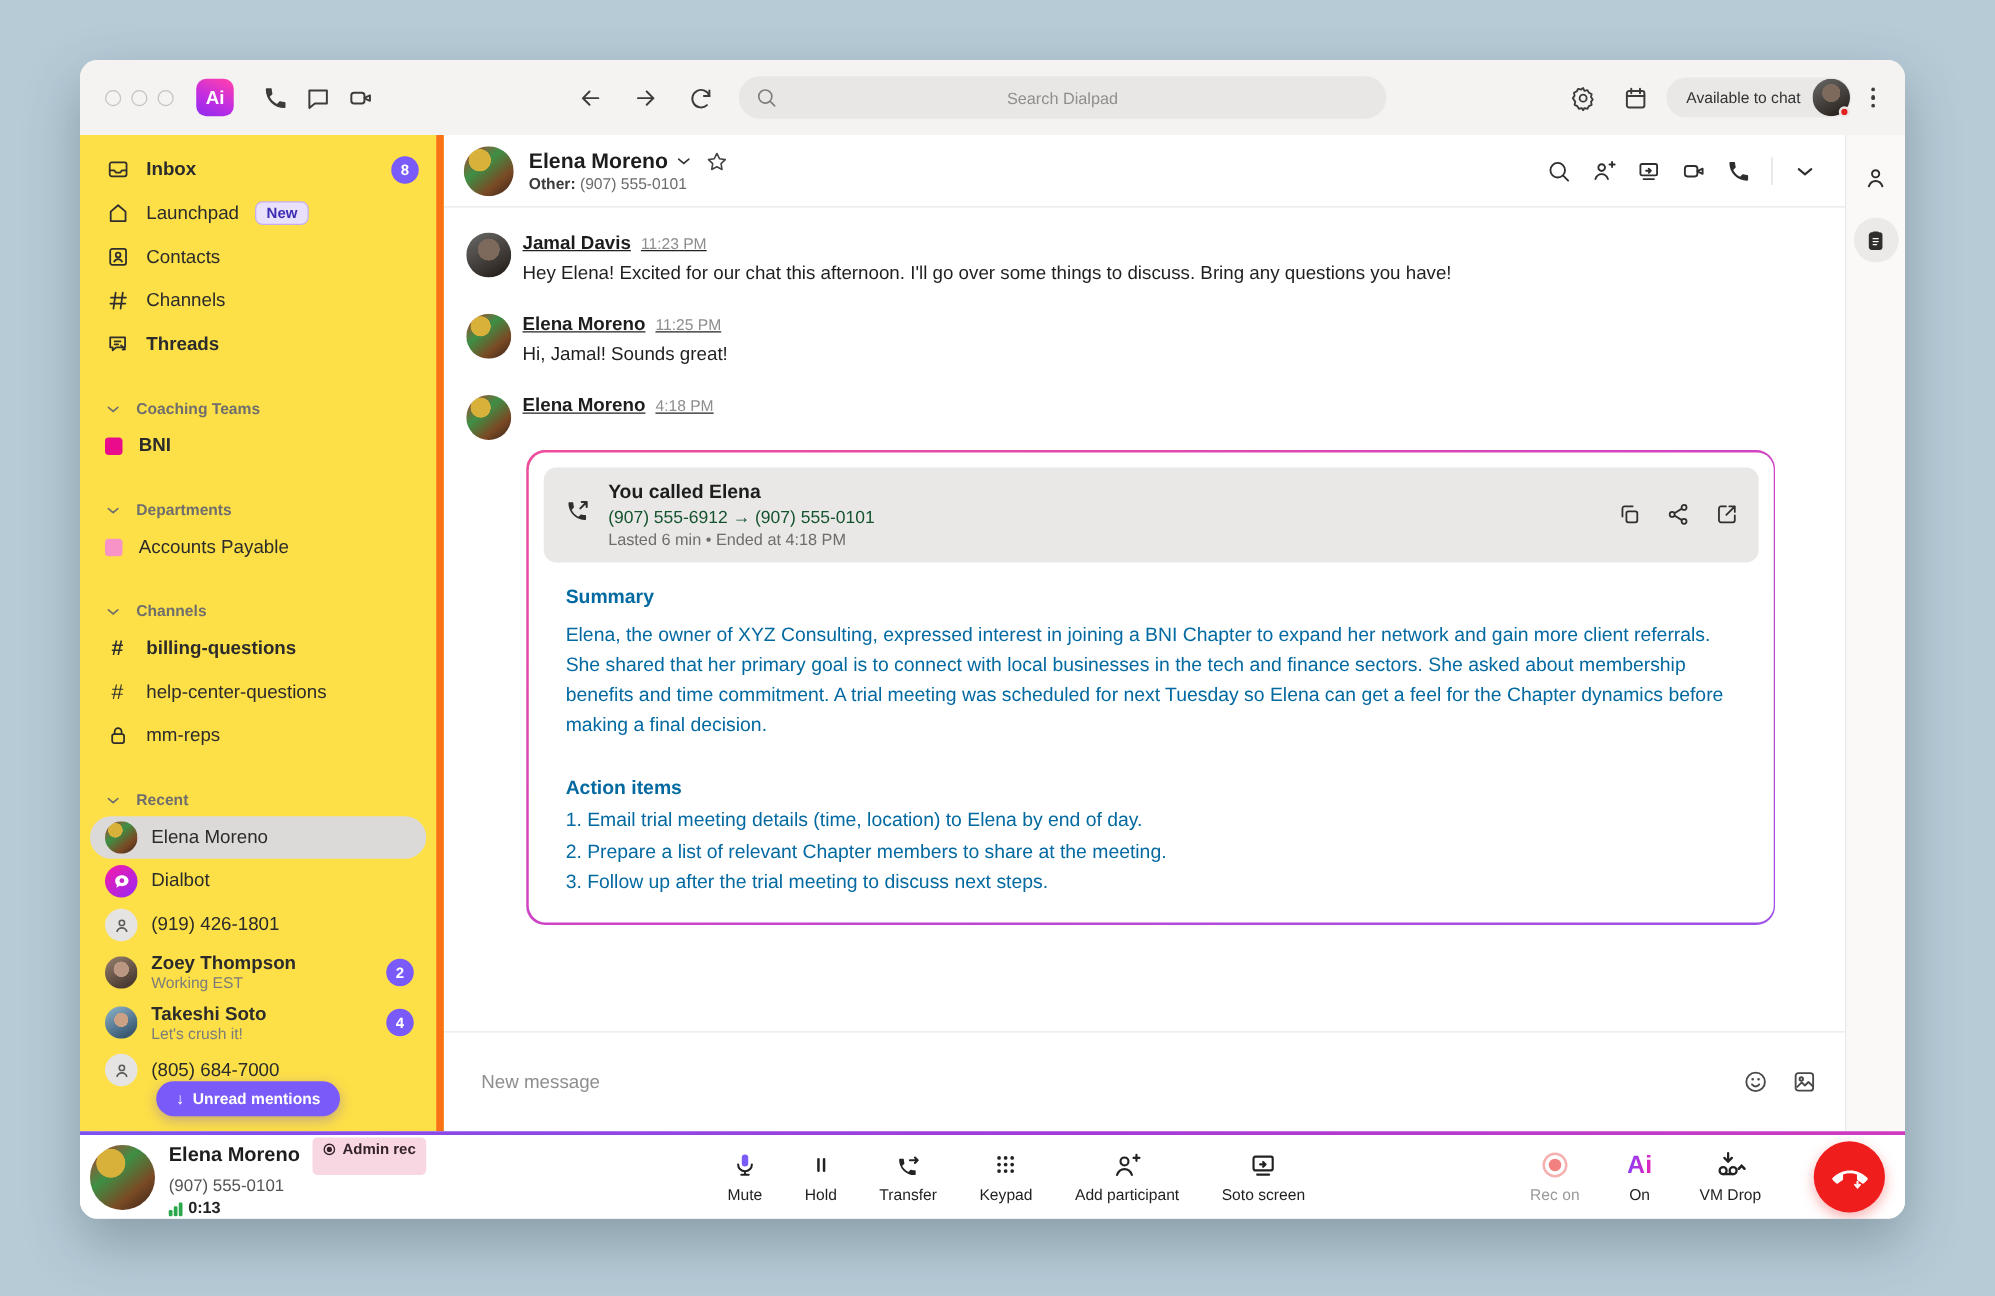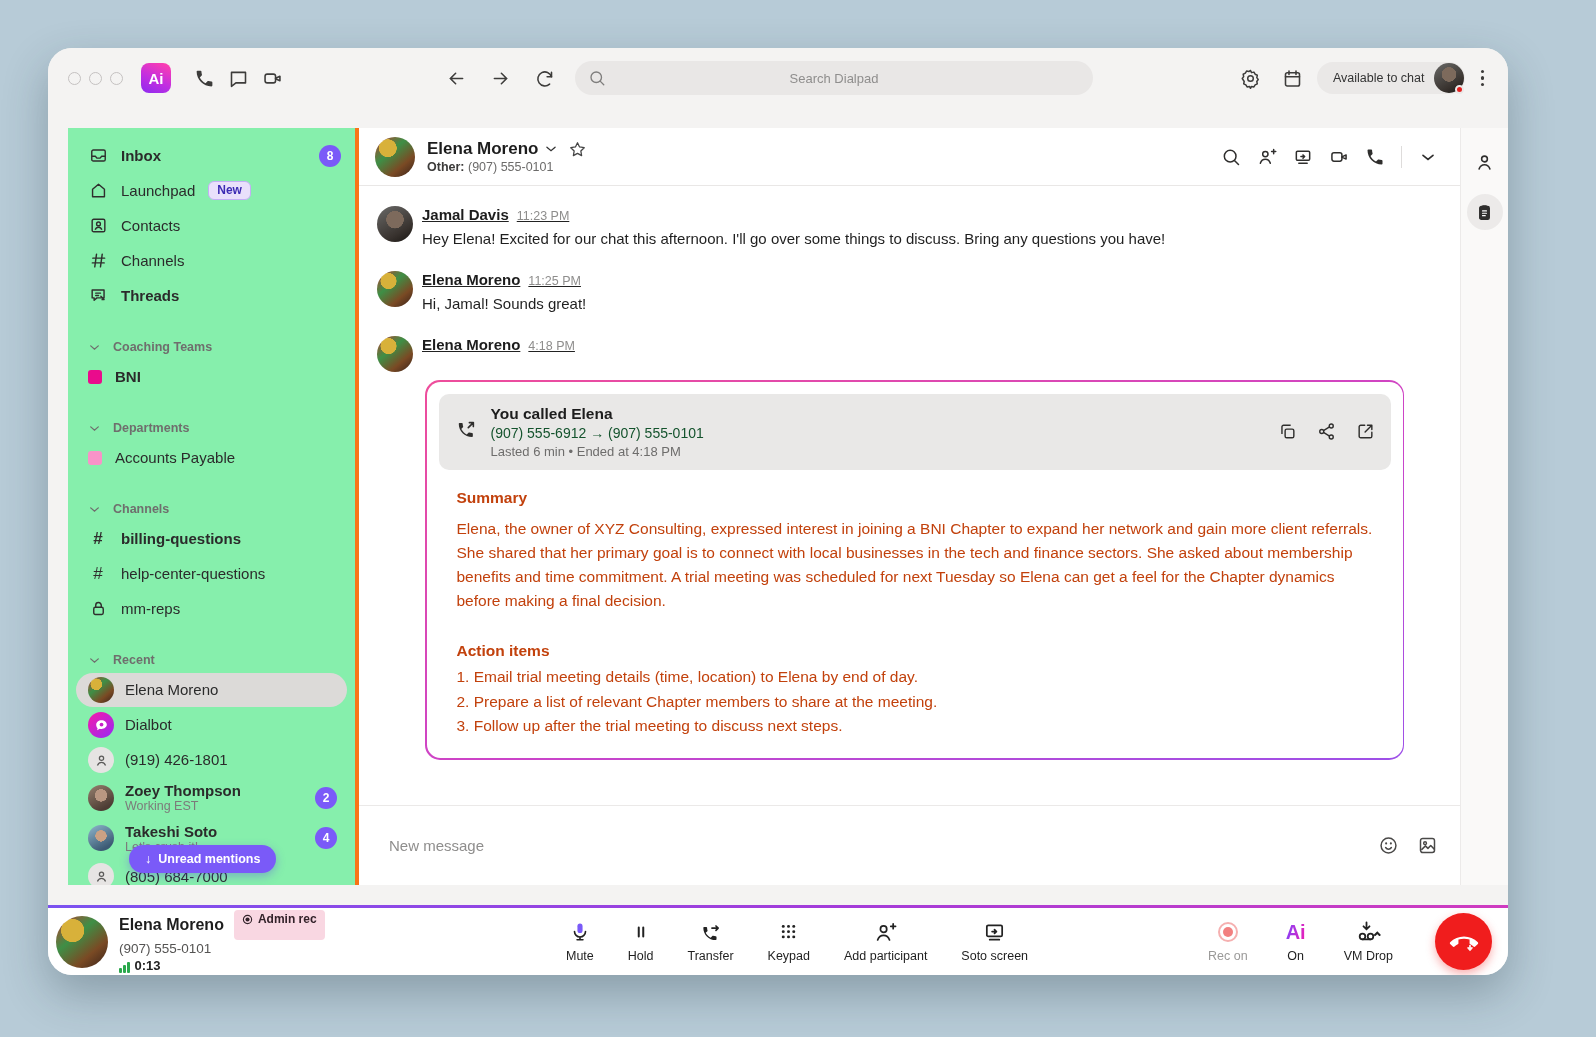--- a/index.html
+++ b/index.html
@@ -4,24 +4,24 @@
 <style>
   * { box-sizing: border-box; margin: 0; padding: 0; }
   html,body { width:1596px; height:1037px; }
   body {
     background:#b7cbd7;
     font-family:"Liberation Sans", sans-serif;
     color:#222;
     overflow:hidden;
   }
   .window {
-    position:absolute; left:48px; top:48px; width:1460px; height:927px;
-    background:#f4f3f2; border-radius:24px; overflow:hidden;
+    position:absolute; left:64px; top:48px; width:1460px; height:927px;
+    background:#f4f3f2; border-radius:14px; overflow:hidden;
     box-shadow:0 18px 45px rgba(30,50,60,.30);
-    display:flex; flex-direction:column;gap:20px;
+    display:flex; flex-direction:column;
   }
   
   .topbar { height:60px; flex:0 0 60px; display:flex; align-items:center; background:#f4f3f2; padding:0 16px 0 20px; }
   .traffic { display:flex; gap:8px; margin-right:18px; }
   .traffic span { width:13px; height:13px; border-radius:50%; border:1.5px solid #c4c1c0; }
   .applogo { width:30px; height:30px; border-radius:8px; background:linear-gradient(205deg,#ff3fae 5%,#c32ee0 55%,#8c2bf0 100%);
     color:#fff; font-weight:bold; font-size:15px; display:flex; align-items:center; justify-content:center; margin-right:16px; }
   .tb-ico { width:34px; height:34px; display:flex; align-items:center; justify-content:center; color:#3d3c3b; border-radius:8px; }
   .tb-ico svg { width:21px; height:21px; }
   .nav-arrows { margin-left:150px; display:flex; gap:10px; align-items:center; color:#4a4948; }
@@ -37,21 +37,21 @@
     padding:0 40px 0 16px; font-size:12.5px; color:#333; }
   .statuspill .avatar { position:absolute; right:1px; top:1px; width:30px; height:30px; }
   .statusdot { position:absolute; right:0; bottom:-1px; width:9px; height:9px; border-radius:50%; background:#e32020; border:2px solid #eae8e7; }
   .kebab { display:flex; flex-direction:column; gap:3px; padding:6px 8px; }
   .kebab i { width:3.5px; height:3.5px; border-radius:50%; background:#3d3c3b; }
 
   
   .mainrow { flex:1; display:flex; min-height:0; }
 
   
-  .sidebar { width:291px; flex:0 0 291px; background:#86efac; position:relative; overflow:hidden; padding-top:10px; border-right:4px solid #f97316;margin-left:20px; }
+  .sidebar { width:291px; flex:0 0 291px; background:#fde047; position:relative; overflow:hidden; padding-top:10px; border-right:6px solid #f97316; }
   .s-item { height:35px; display:flex; align-items:center; padding:0 14px 0 20px; gap:13px; font-size:15px; color:#2b2b2b; cursor:pointer; }
   .s-item .sic { width:20px; height:20px; color:#2f2e2d; display:flex; align-items:center; justify-content:center; flex:0 0 20px; }
   .s-item .sic svg { width:19px; height:19px; }
   .bold { font-weight:bold; }
   .grow { flex:1; }
   .badge { min-width:22px; height:22px; border-radius:11px; background:#7a5af8; color:#fff; font-size:12px; font-weight:bold;
     display:flex; align-items:center; justify-content:center; padding:0 6px; }
   .newtag { background:#e9e0fb; border:1px solid #c3aef5; color:#3c2bb3; font-size:12px; font-weight:bold; border-radius:6px; padding:1px 8px 2px; }
   .s-section { margin-top:22px; height:24px; display:flex; align-items:center; gap:12px; padding:0 20px; color:#6f6e6d; font-size:12.5px; font-weight:bold; }
   .s-section svg { width:13px; height:13px; }
@@ -89,21 +89,21 @@
   .cardwrap { margin:8px 56px 0 48px; border-radius:15px; padding:1.5px;
     background:linear-gradient(160deg,#ee4d9b 0%,#cc43c8 55%,#9d50e8 100%); }
   .card { background:#fff; border-radius:13.5px; padding:12px 12px 20px; }
   .cardhead { background:#e9e8e7; border-radius:10px; padding:11px 16px; display:flex; align-items:center; gap:14px; }
   .cc-title { font-size:15.5px; font-weight:bold; color:#1d1d1d; }
   .cc-route { font-size:14px; color:#14532d; margin-top:2px; }
   .cc-meta { font-size:13px; color:#6e6d6c; margin-top:3px; }
   .cardhead .hico { color:#2f2e2d; }
   .cc-actions { margin-left:auto; display:flex; gap:20px; color:#2f2e2d; }
   .cc-actions svg { width:19px; height:19px; cursor:pointer; }
-  .cardbody { padding:16px 10px 0 18px; font-size:15.5px; line-height:1.54; color:#c2410c; }
+  .cardbody { padding:16px 10px 0 18px; font-size:15.5px; line-height:1.54; color:#0369a1; }
   .cb-h { font-weight:bold; margin-bottom:8px; }
   .cb-h2 { font-weight:bold; margin:26px 0 2px; }
   .cardbody .ai-line { margin-top:1px; }
 
   
   .composer { flex:0 0 80px; border-top:1px solid #ebe9e8; display:flex; align-items:center; padding:0 22px 0 30px; gap:18px; }
   .composer input { flex:1; border:none; outline:none; font-size:15px; font-family:inherit; color:#333; background:transparent; }
   .composer input::placeholder { color:#8f8e8d; }
   .composer .cico { color:#4a4948; cursor:pointer; display:flex; }
 

